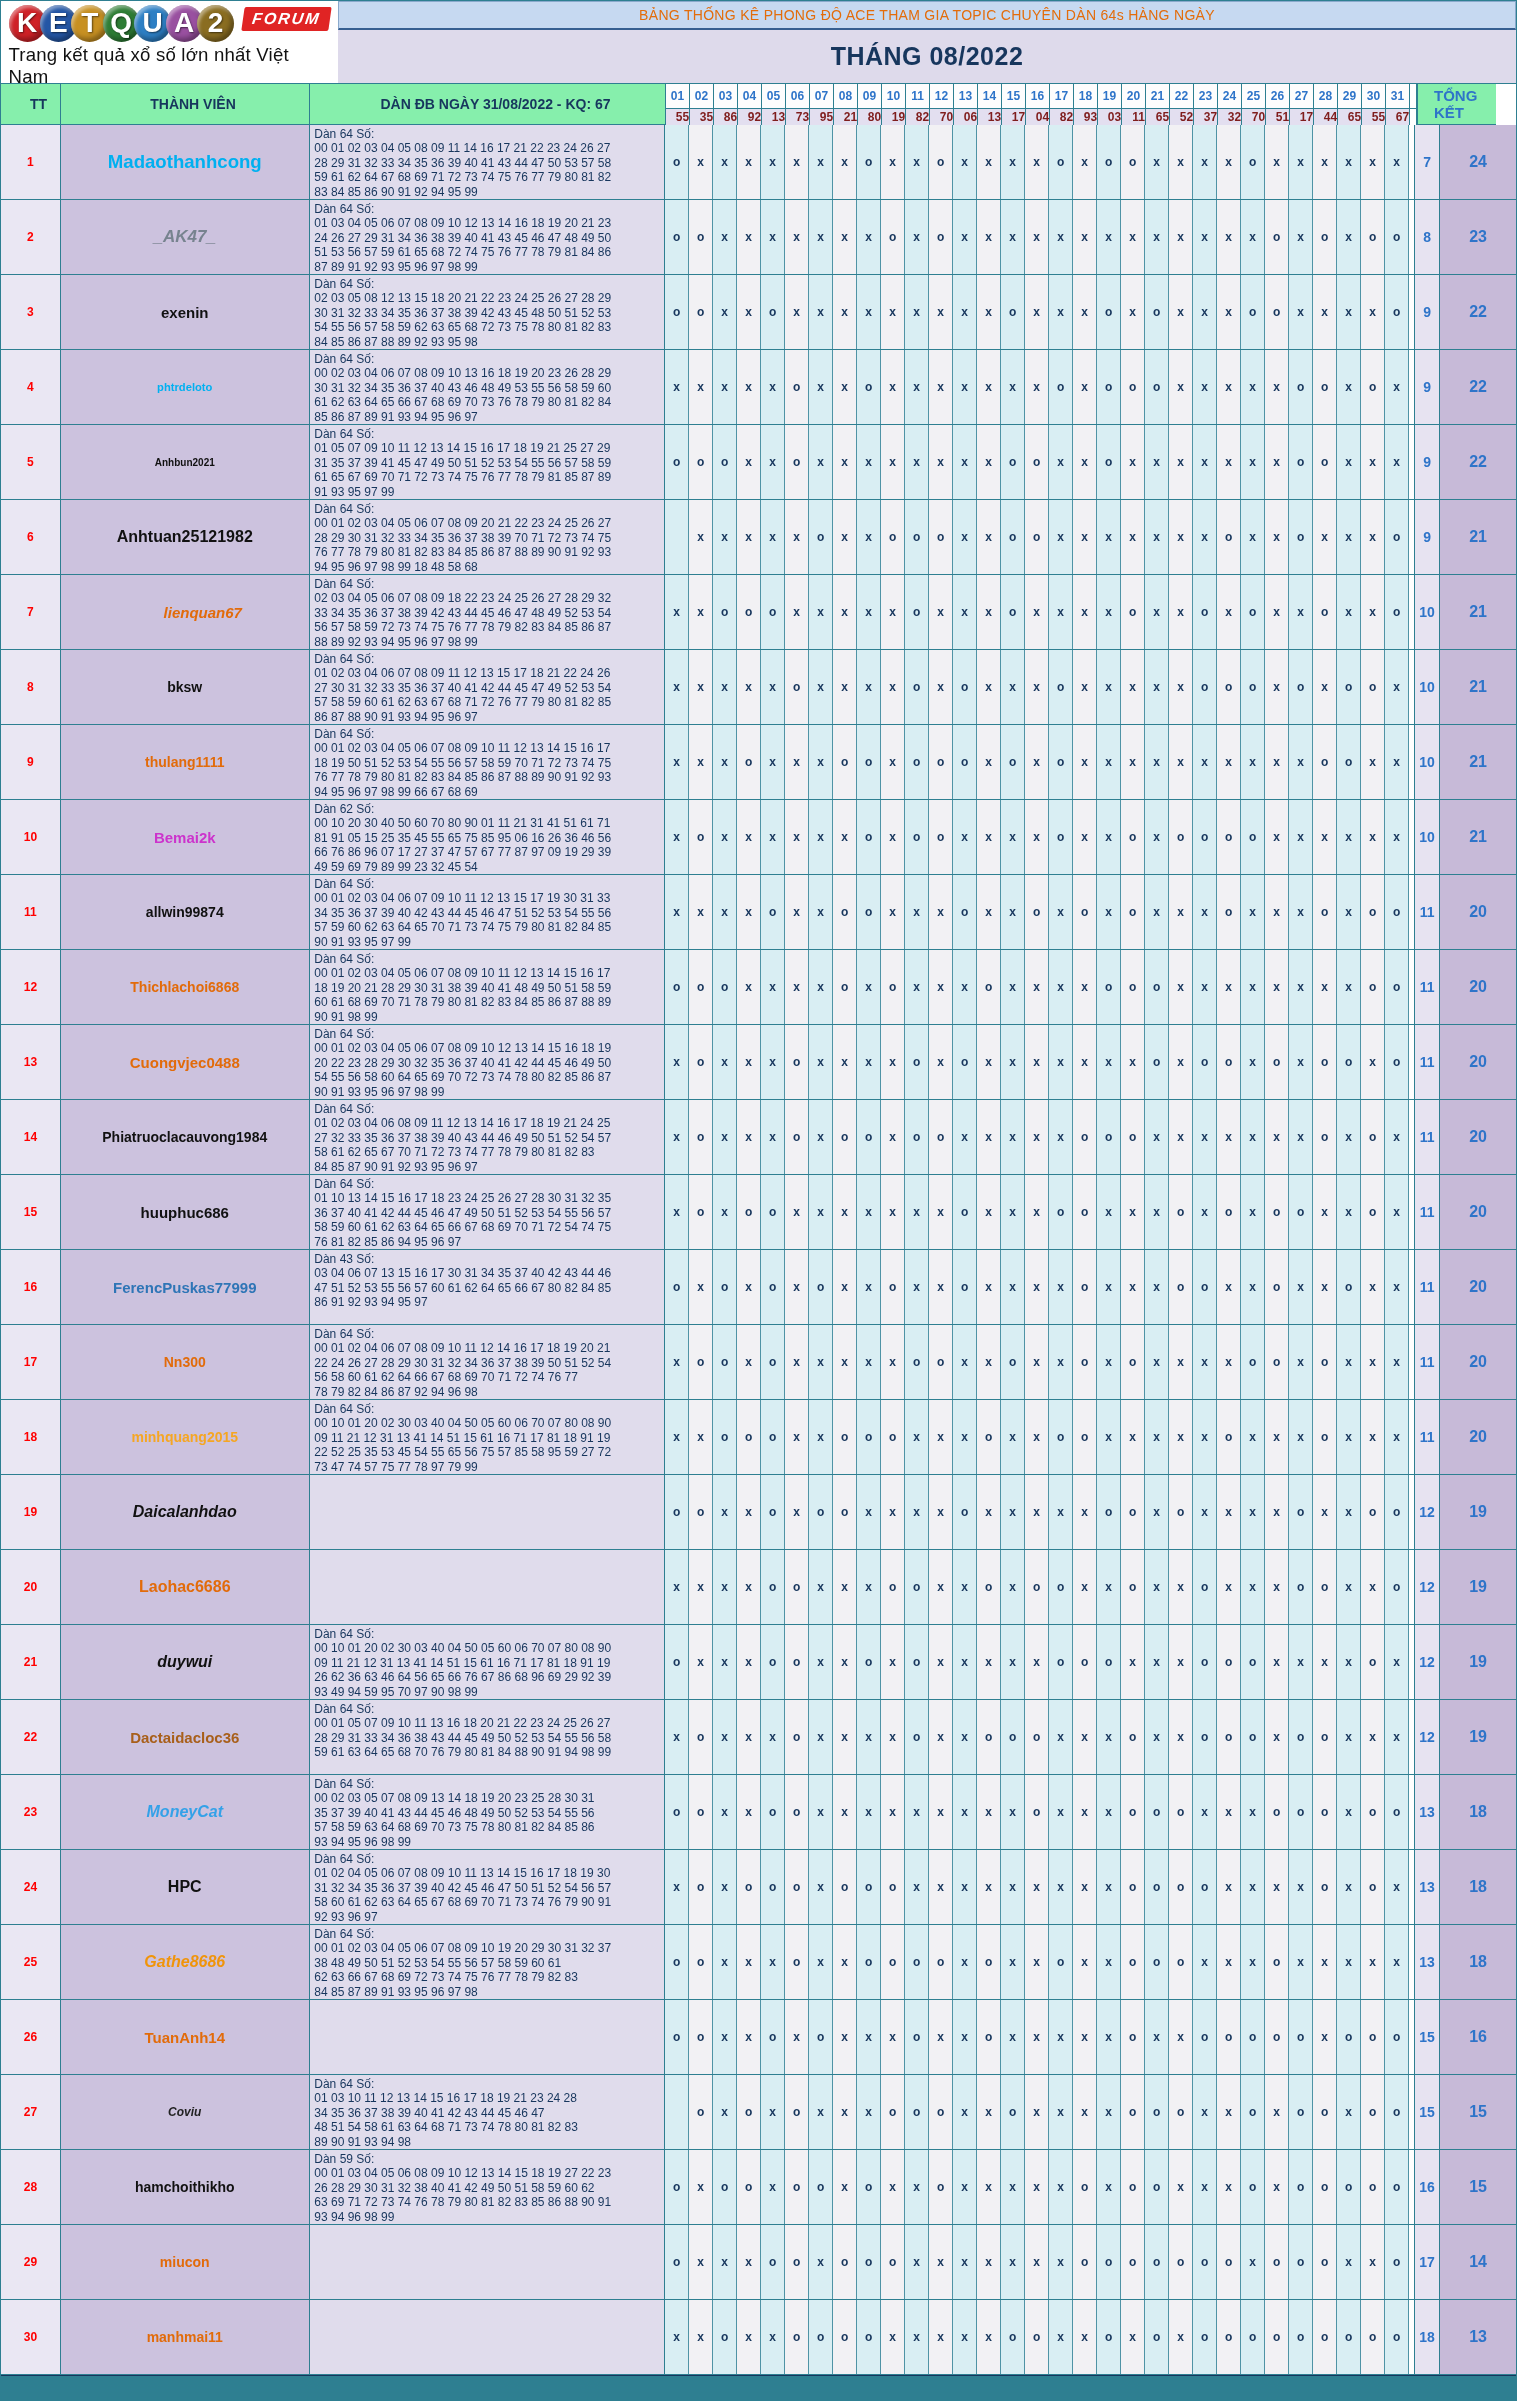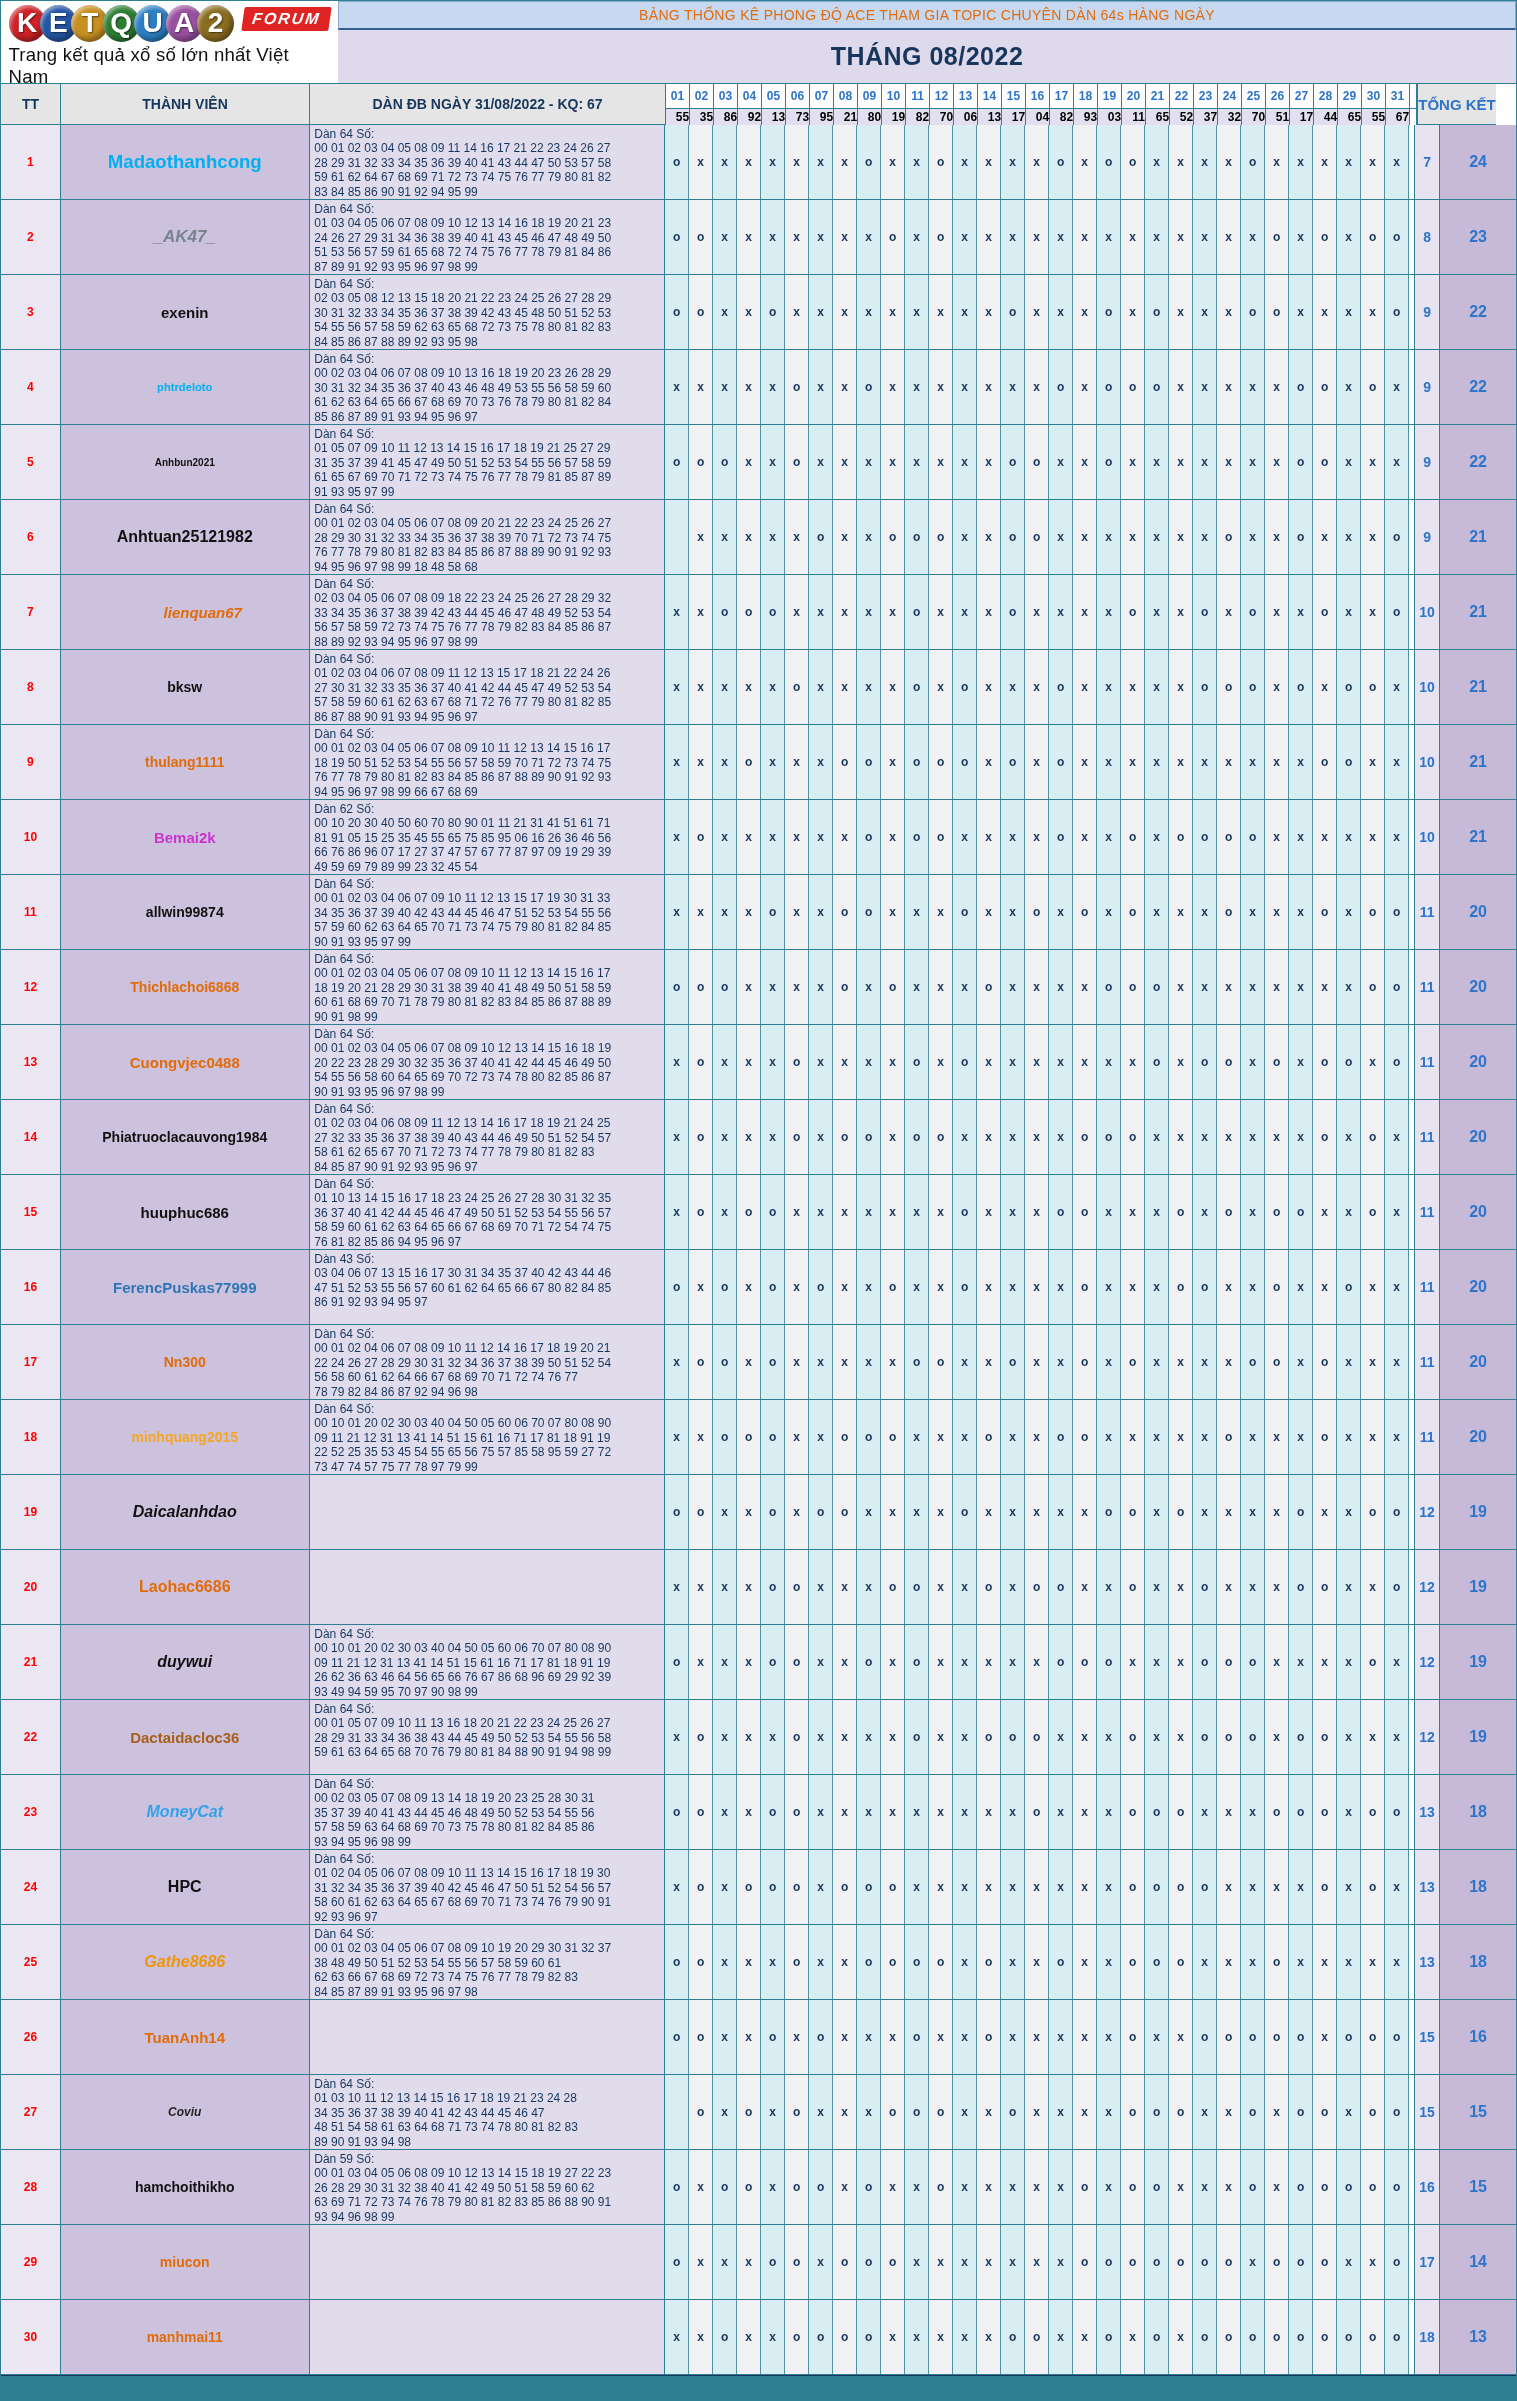--- a/index.html
+++ b/index.html
@@ -22,31 +22,31 @@
             display:flex; align-items:center; justify-content:center;
             color:#e36c0a; font-weight:normal; font-size:14px; letter-spacing:0.3px; }
   .month-bar { flex:1; background:#dedaeb; display:flex; align-items:center; justify-content:center;
                color:#17365d; font-weight:bold; font-size:25px; letter-spacing:0.5px; }
 
   
   .w-tt{width:59px;} .w-member{width:249px;} .w-dan{width:356px;}
   .w-days{width:751px;} .w-miss{width:25px;} .w-total{width:77px;}
 
   .thead { display:flex; height:42px; border-top:1.9px solid #2e7f91; }
-  .th { background:#e5e5e5; color:#17365d; font-weight:bold; font-size:14px;
+  .th { background:#86efac; color:#17365d; font-weight:bold; font-size:14px;
         display:flex; align-items:center; justify-content:center;
-        border-left:1.9px solid #2e7f91; border-bottom:1.9px solid #2e7f91; }
+        border-left:1.9px solid #2e7f91; border-bottom:1.9px solid #2e7f91;padding-left:16px; }
   .th.tongket { color:#2e74c9; font-size:15px; border-left:2.8px solid #2e7f91; width:80px; }
   .daysheader { display:flex; flex-direction:column; border-left:1.9px solid #2e7f91; }
   .days-row { display:flex; height:31px; }
   .kq-row { display:flex; height:21.4px; border-top:0.9px solid #2e7f91; }
   .dh { width:24px; display:flex; align-items:center; justify-content:center; font-weight:bold; font-size:12px;
         border-right:0.9px solid #2e7f91; }
   .days-row .dh { background:#fdfdfd; color:#2e74c9; }
-  .kq-row .dh { background:#e3dff0; color:#000000;padding-left:10px; }
+  .kq-row .dh { background:#e3dff0; color:#7f1d1d;padding-left:10px; }
 
   .grid { border-top:0; }
   .row { display:flex; height:75px; border-bottom:1.9px solid #2e7f91; }
   .cell { border-left:1.9px solid #2e7f91; }
   .cell-tt { background:#eae7f3; color:#ff0000; font-weight:bold; font-size:12px;
              display:flex; align-items:center; justify-content:center; border-left:none; }
   .cell-member { background:#ccc2de; display:flex; align-items:center; justify-content:center; text-align:center; overflow:hidden; }
   .cell-dan { background:#e0dcec; color:#17365d; font-size:12px; line-height:14.4px; padding:1.9px 0 0 4.7px; overflow:hidden; }
   .dan-title { font-size:12px; }
   .cell-days { display:flex; }

